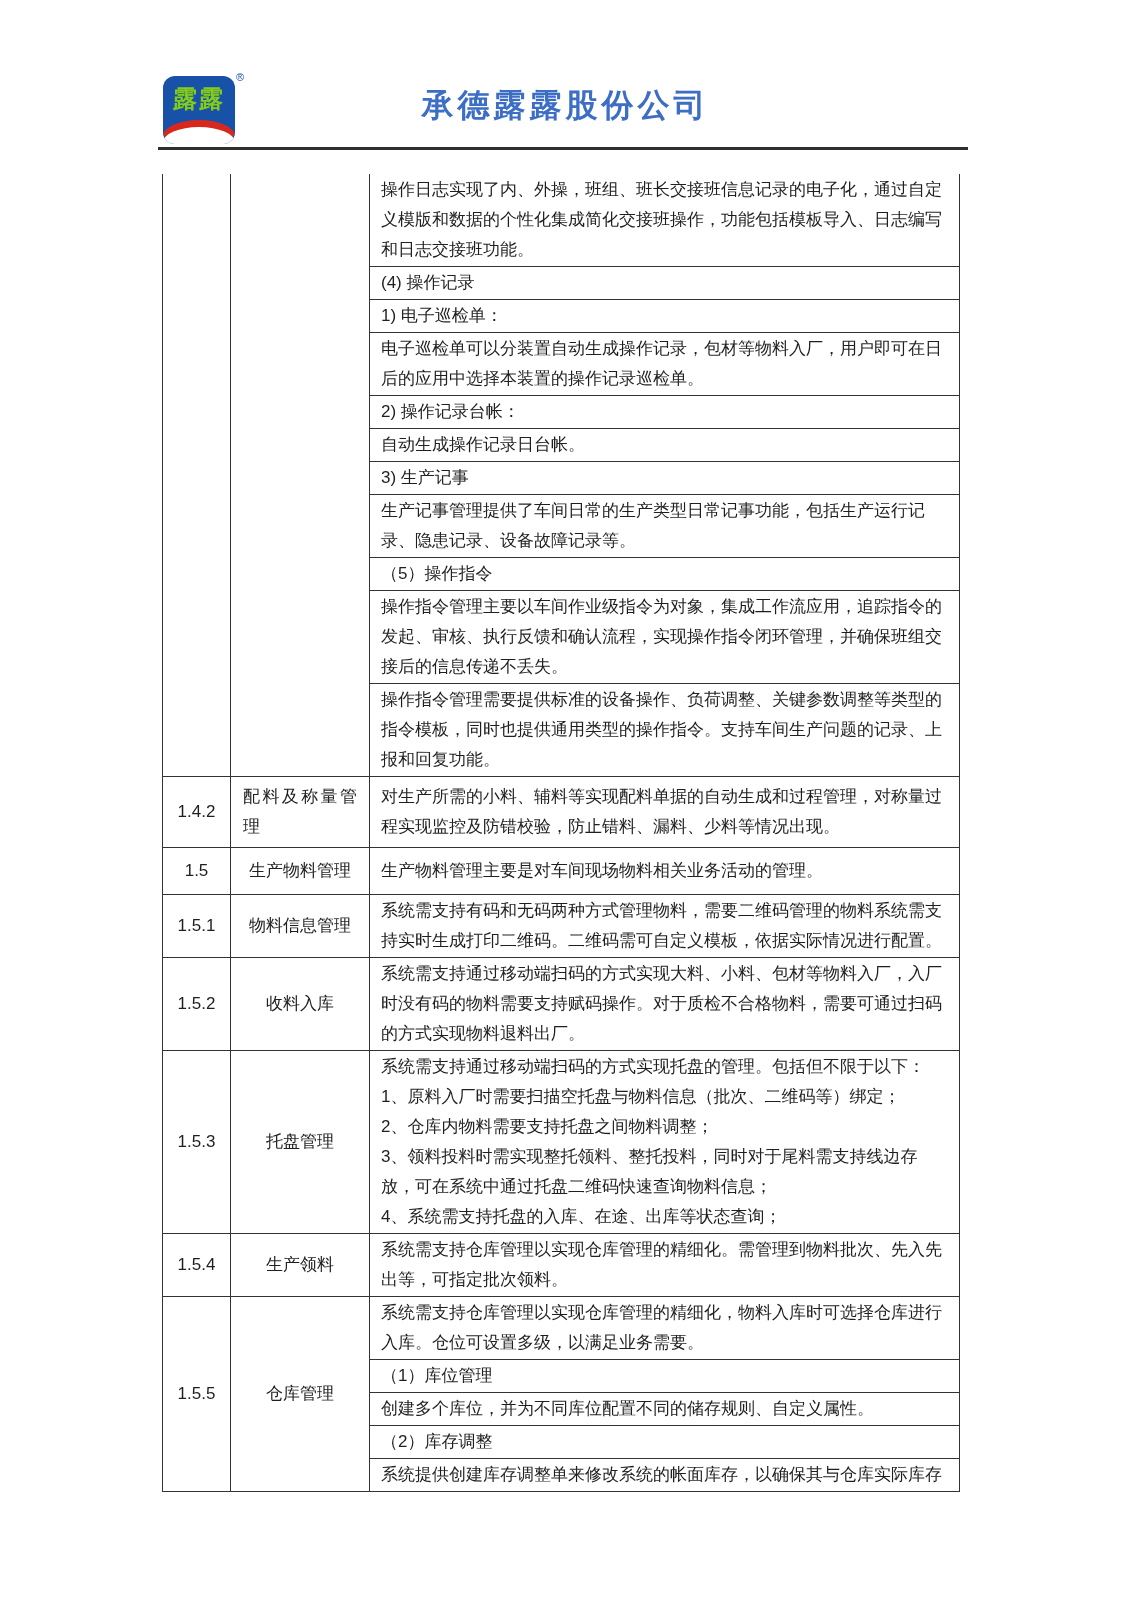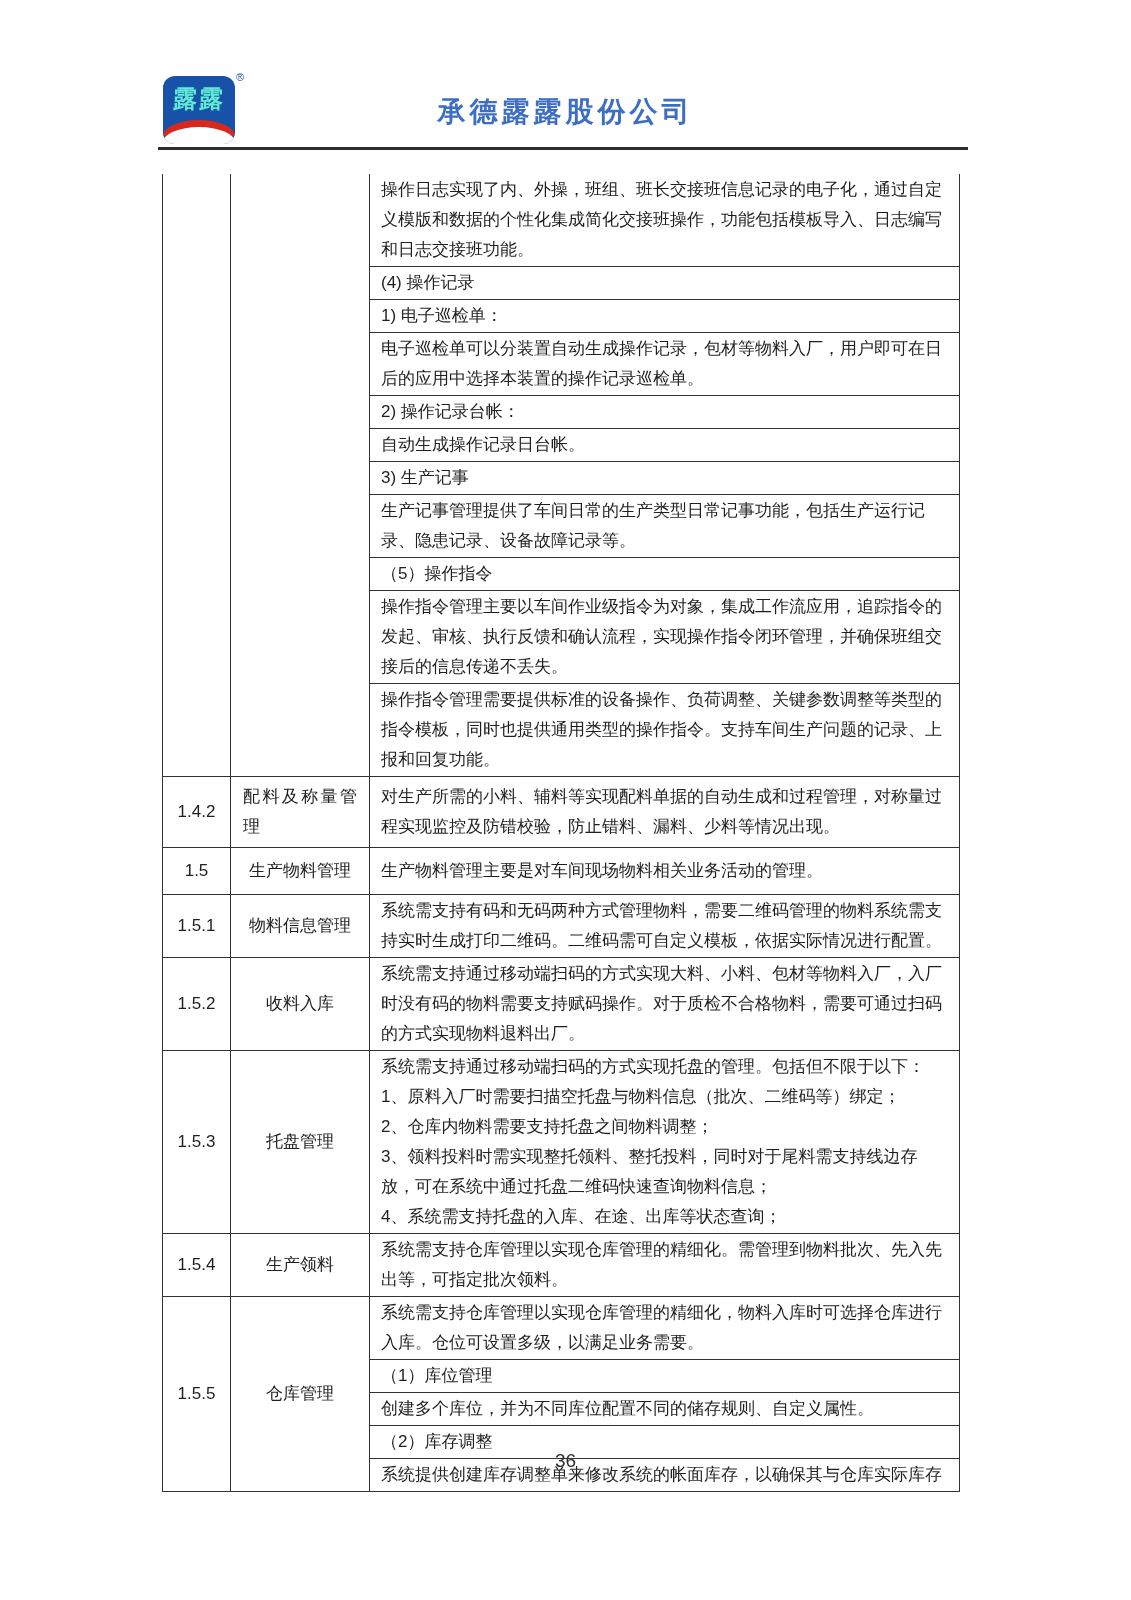--- a/index.html
+++ b/index.html
@@ -16,45 +16,45 @@
   
   .logo {
     position:absolute; left:163px; top:76px;
     width:72px; height:68px;
     background:#1852A8;
     border-radius:12px;
   }
   .logo-inner { position:absolute; inset:0; border-radius:12px; overflow:hidden; }
   .logo-chars {
     position:relative; z-index:1;
-    color:#5eead4; font-weight:bold;
+    color:#84cc16; font-weight:bold;
     font-size:24px; line-height:40px;
     text-align:center; letter-spacing:2px;
     padding-top:3px;
   }
   .swoosh-red {
     position:absolute; left:0; right:0; bottom:8px; height:16px; z-index:2;
     background:#D8281E;
     border-radius:50% 50% 0 0 / 100% 100% 0 0;
   }
   .swoosh-white {
     position:absolute; left:0; right:0; bottom:0; height:17px; z-index:3;
     background:#ffffff;
     border-radius:50% 50% 0 0 / 90% 90% 0 0;
   }
   .logo-reg {
     position:absolute; top:-4px; right:-9px;
     font-size:11px; color:#1852A8; background:#fff; border-radius:50%;
     line-height:11px;
   }
   .company-title {
-    position:absolute; top:93px; left:0; width:100%;
+    position:absolute; top:84px; left:0; width:100%;
     text-align:center;
     color:#3D6EC6;
-    font-size:28px; font-weight:700;
+    font-size:32px; font-weight:700;
     letter-spacing:4px;
   }
   .header-rule {
     position:absolute; top:147px; left:158px;
     width:810px; height:3px;
     background:#2E2E2E;
   }
 
   
   .doc-table {
@@ -197,15 +197,14 @@
         </tr>
       <tr>
           <td class="c3">（2）库存调整</td>
         </tr>
       <tr>
           <td class="c3">系统提供创建库存调整单来修改系统的帐面库存，以确保其与仓库实际库存</td>
         </tr>
     </tbody>
   </table>
 
-  <div class="page-number">36</div>
 
 </div>
 
 </body></html>

